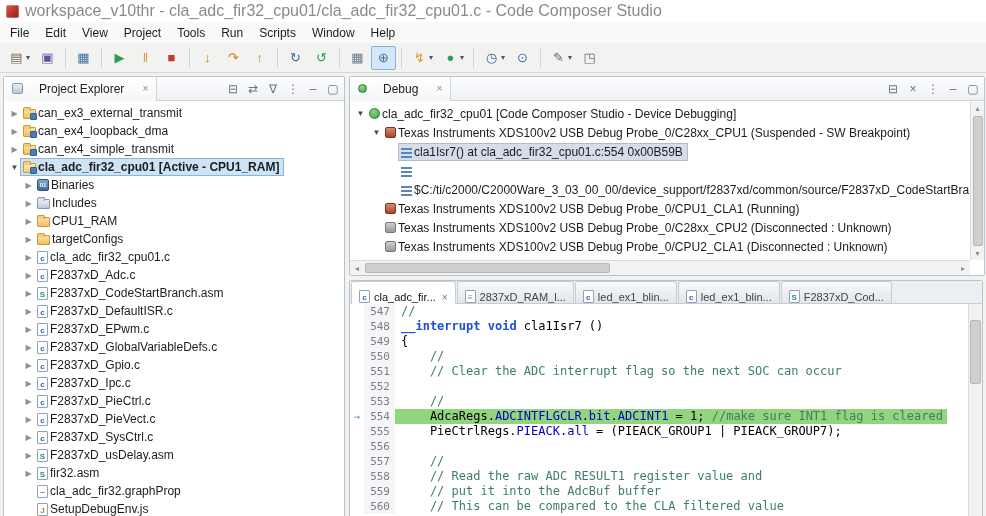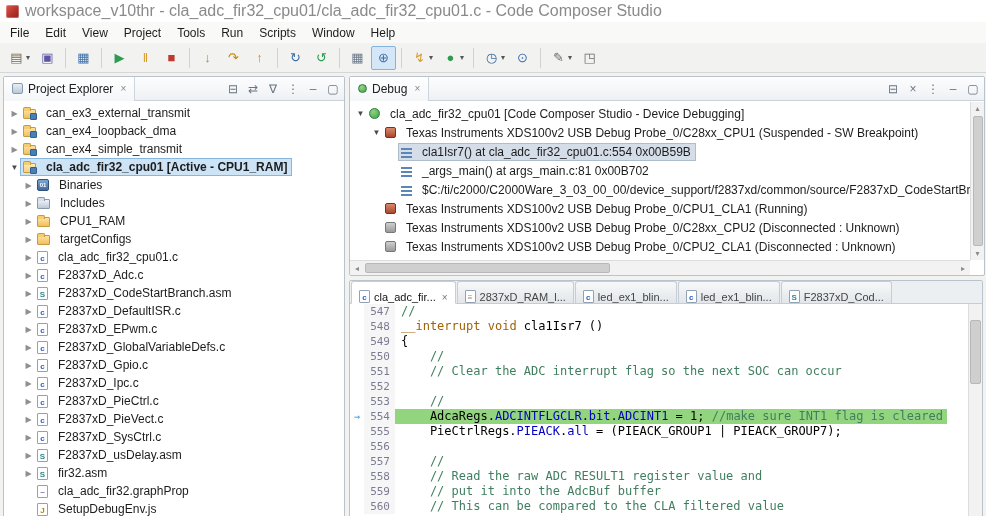--- a/index.html
+++ b/index.html
@@ -19,32 +19,32 @@
   .tb-caret{font-size:8px;color:#555;margin-left:1px}
   .tb-sep{width:1px;height:20px;background:#d2d2d2;margin:0 4px}
 
   
   .workspace{position:absolute;top:73px;left:0;right:0;bottom:0;background:#f2f2f1}
   .panel{position:absolute;background:#fff;border:1px solid #b9c3cd;border-radius:2px;overflow:hidden}
   #left-panel{left:3px;top:3px;width:342px;bottom:-2px}
   #debug-panel{left:349px;top:3px;right:1px;height:200px}
   #editor-panel{left:349px;top:207px;right:3px;bottom:-2px}
   .panel-header{height:24px;background:linear-gradient(#fdfdfe,#eef1f4);border-bottom:1px solid #c9d2da;display:flex;align-items:center}
-  .view-tab{height:24px;display:flex;align-items:center;gap:5px;padding:0 8px;background:linear-gradient(#fff,#f4f6f8);border-right:1px solid #cdd5dd;color:#222;white-space:nowrap}
+  .view-tab{height:24px;display:flex;align-items:center;gap:16px;padding:0 8px;background:linear-gradient(#fff,#f4f6f8);border-right:1px solid #cdd5dd;color:#222;white-space:nowrap}
   .view-tab .vt-close{color:#888;font-size:10px;margin-left:2px}
   .header-spacer{flex:1}
   .hdr-icon{width:18px;height:18px;display:flex;align-items:center;justify-content:center;color:#6a7683;font-size:12px;margin-right:2px;border-radius:2px}
 
   
   .tree{position:absolute;top:25px;left:0;right:0;bottom:0;overflow:hidden;padding-top:2px;background:#fff}
   .tree-row{height:18px;display:flex;align-items:center;white-space:nowrap;width:max-content;min-width:100%}
   .dtree .tree-row{height:19px}
   .tree-arrow{width:13px;font-size:8px;color:#8f8f8f;text-align:center;flex:none}
   .tree-arrow.exp{color:#4a4a4a}
-  .row-content{display:inline-flex;align-items:center;gap:10px;padding:1px 4px 1px 2px}
+  .row-content{display:inline-flex;align-items:center;gap:2px;padding:1px 4px 1px 2px}
   .row-content.selected{background:#cde4f7;outline:1px solid #8ab6dd}
   .dtree .row-content.selected{background:#d4dde8;outline:1px solid #aebccd}
   .tree-label{font-size:12px;color:#1c1c1c}
   .tree-label.bold{font-weight:bold}
   .dtree{top:25px;right:14px;bottom:15px}
 
   
   .hscroll{position:absolute;left:0;right:14px;bottom:0;height:15px;background:#f2f2f2;border-top:1px solid #dcdcdc;display:flex;align-items:center}
   .vscroll{position:absolute;top:25px;right:0;width:14px;bottom:15px;background:#f2f2f2;border-left:1px solid #dcdcdc;display:flex;flex-direction:column;justify-content:space-between;align-items:center}
   .scroll-arrow{color:#8a8a8a;font-size:8px;line-height:13px;width:100%;text-align:center;flex:none}
@@ -59,21 +59,21 @@
   .etab.active{background:#fff;color:#111;height:23px;margin-bottom:-1px;border-bottom:1px solid #fff}
   .etab-close{color:#777;font-size:10px;margin-left:2px}
   .code{position:absolute;top:23px;left:0;right:14px;bottom:0;background:#fff;overflow:hidden;font-family:"DejaVu Sans Mono",monospace;font-size:12px;line-height:15px;padding-top:0}
   .code-line{display:flex;height:15px;white-space:pre}
   .annot{width:14px;flex:none;text-align:center;color:#2e7dd2;font-size:10px;line-height:15px;background:#fff}
   .lineno{width:31px;flex:none;text-align:right;padding-right:5px;color:#7b7b93;background:#f6f6f6;font-size:11px;line-height:15px}
   .code-text{padding:0 4px 0 6px}
   .code-text.hl{background:#93d47f}
   .seg-plain{color:#000}
   .seg-comment{color:#3f7f5f}
-  .seg-keyword{color:#a16207;font-weight:normal}
+  .seg-keyword{color:#1d4ed8;font-weight:bold}
   .seg-member{color:#0000c0}
 
   
   .icon{position:relative;display:inline-block;flex:none}
   .ic-folder{width:13px;height:10px;background:linear-gradient(#ffe2a0,#f0bf5e);border:1px solid #c49b42;border-radius:1px;margin-top:2px}
   .ic-folder::before{content:"";position:absolute;top:-3px;left:-1px;width:6px;height:3px;background:#f4cd74;border:1px solid #c49b42;border-bottom:none;border-radius:2px 2px 0 0}
   .ic-inc{background:linear-gradient(#eef2f7,#bcc9d8);border-color:#8699ad}
   .ic-inc::before{background:#d7e0ea;border-color:#8699ad}
   .ic-open{background:linear-gradient(#ffeab8,#f6cf7e)}
   .ic-project::after{content:"";position:absolute;right:-2px;bottom:-2px;width:5px;height:5px;background:#4a7fb5;border:1px solid #2f5f94;border-radius:1px}
@@ -400,21 +400,20 @@
           <span class="tree-arrow"></span>
           <span class="row-content selected">
             <span class="icon ic-frame"></span>
             <span class="tree-label">cla1Isr7() at cla_adc_fir32_cpu01.c:554 0x00B59B</span>
           </span>
         </div>
         <div class="tree-row" style="padding-left: 36px;">
           <span class="tree-arrow"></span>
           <span class="row-content">
             <span class="icon ic-frame"></span>
-            <span class="tree-label">_args_main() at args_main.c:81 0x00B702</span>
           </span>
         </div>
         <div class="tree-row" style="padding-left: 36px;">
           <span class="tree-arrow"></span>
           <span class="row-content">
             <span class="icon ic-frame"></span>
             <span class="tree-label">$C:/ti/c2000/C2000Ware_3_03_00_00/device_support/f2837xd/common/source/F2837xD_CodeStartBranc</span>
           </span>
         </div>
         <div class="tree-row" style="padding-left: 20px;">

